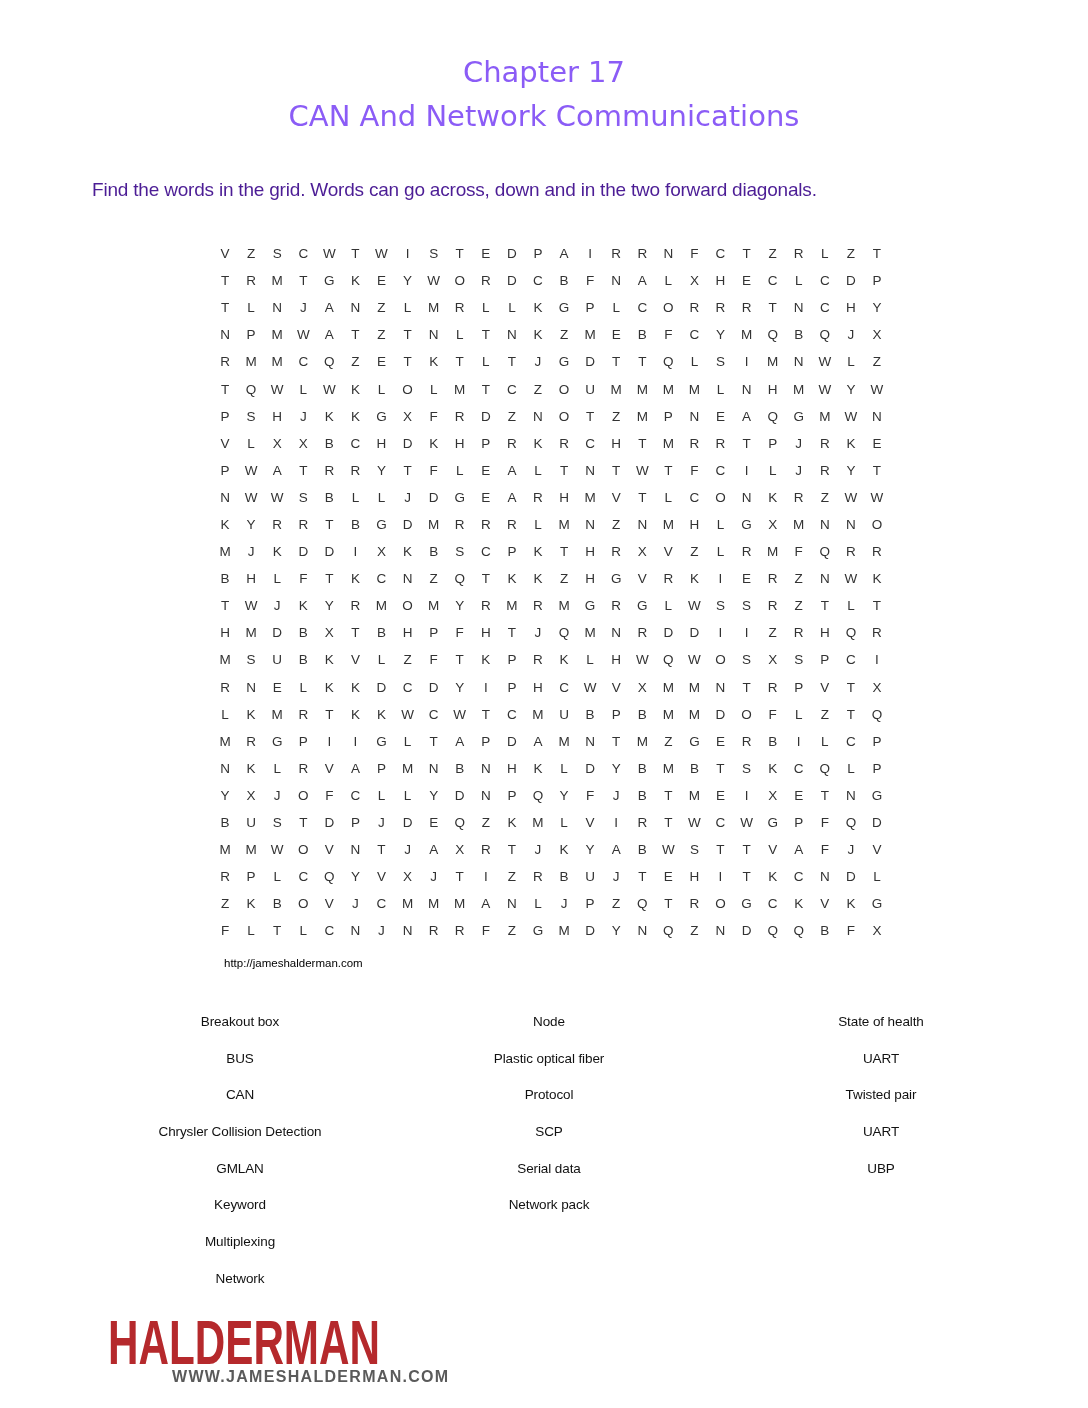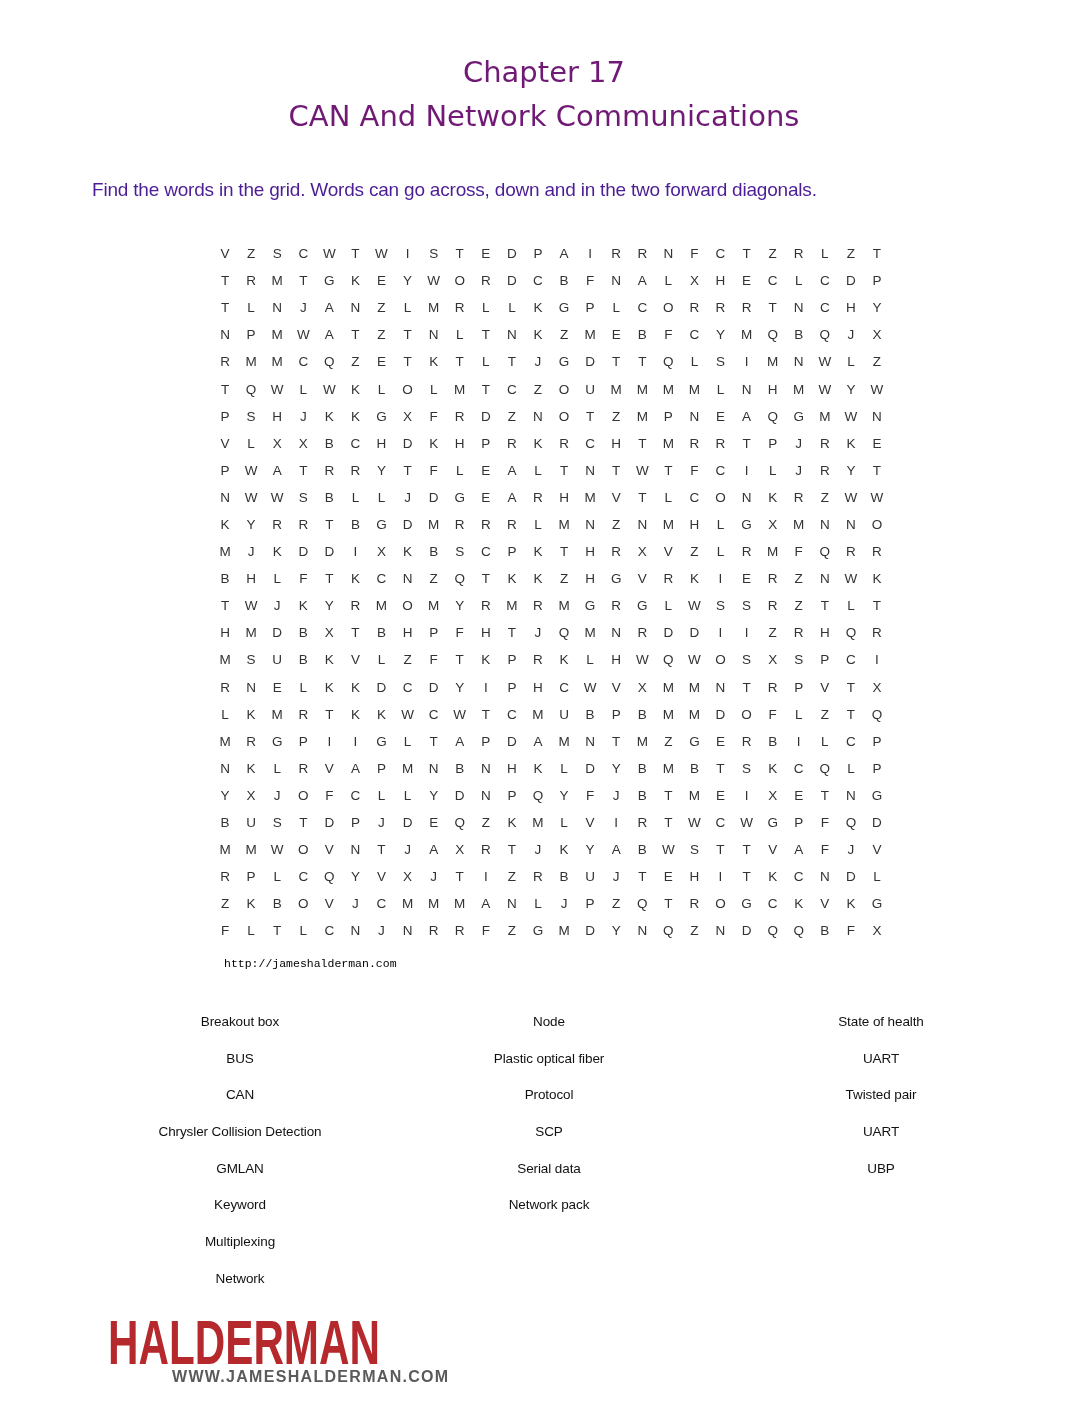--- a/index.html
+++ b/index.html
@@ -11,21 +11,21 @@
     font-family: "Liberation Sans", sans-serif;
     overflow: hidden;
     margin: 0 auto;
   }
   .title-block {
     position: absolute;
     top: 50px;
     left: 0;
     width: 1088px;
     text-align: center;
-    color: #701a75;
+    color: #8b5cf6;
     font-family: "DejaVu Sans", sans-serif;
     font-size: 29px;
     line-height: 44px;
     font-weight: 500;
   }
   .instructions {
     position: absolute;
     left: 92px;
     top: 179px;
     font-size: 19px;
@@ -47,21 +47,20 @@
     justify-content: center;
     font-size: 13.5px;
     color: #333333;
   }
   .source-url {
     position: absolute;
     left: 224px;
     top: 957px;
     font-size: 11.5px;
     color: #000;
-    font-family: Liberation Mono, monospace;
   }
   .wl-col {
     position: absolute;
     top: 1003px;
     width: 320px;
   }
   .wl-col-1 { left: 80px; }
   .wl-col-2 { left: 389px; }
   .wl-col-3 { left: 721px; }
   .word-item {

